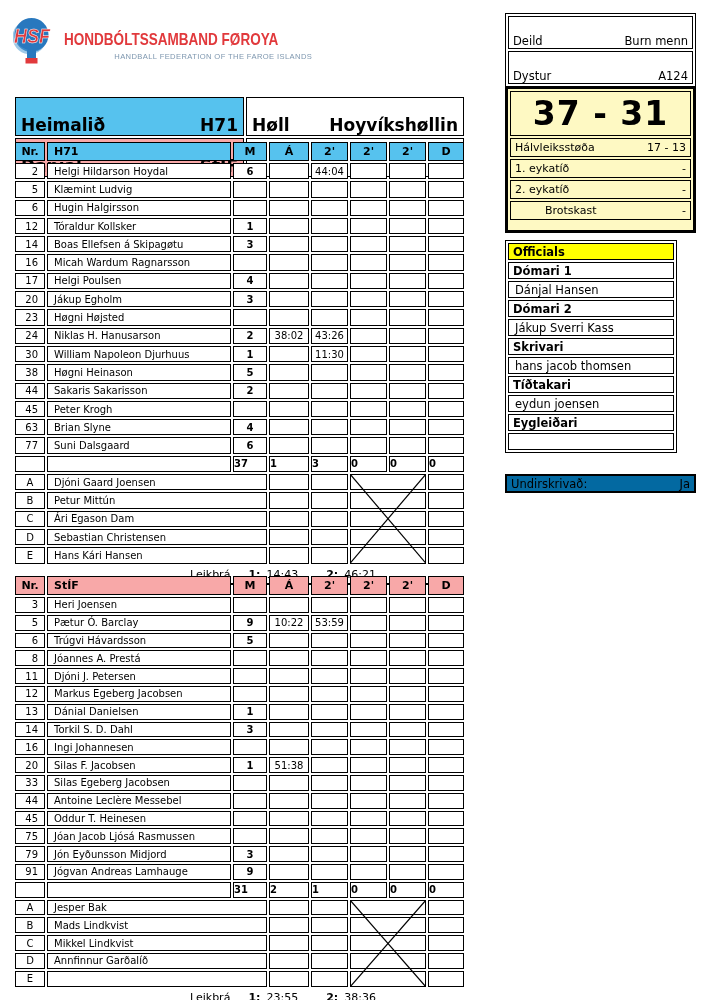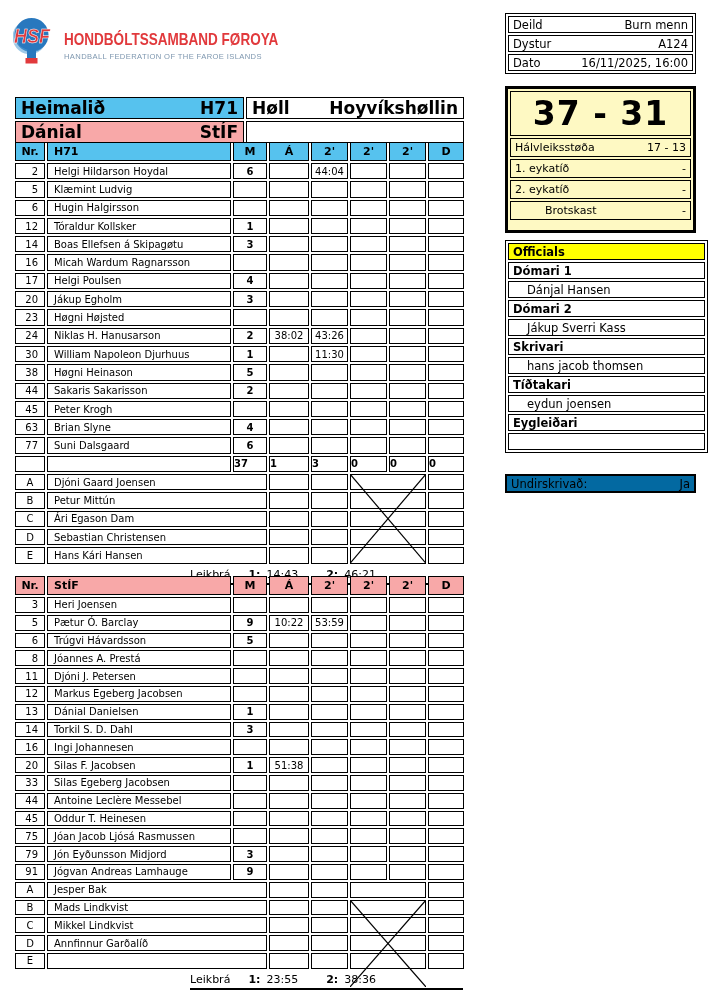--- a/index.html
+++ b/index.html
@@ -1,59 +1,59 @@
 <!DOCTYPE html>
 <html style="--home-blue: #56C2EE; --away-pink: #F8A8A8; --officials-yellow: #FFFF00; --brand-red: #E1393C; --brand-gray: #7E97AF; --logo-blue: #2878BE;"><head>
 <meta charset="utf-8">
 <style>
   * { margin:0; padding:0; box-sizing:border-box; }
   html,body { background:#fff; }
   body { font-family:"DejaVu Sans","Liberation Sans",sans-serif; color:#000; }
   .page { position:relative; width:708px; height:1000px; background:#fff; overflow:hidden; }
 
   
-  .brand { position:absolute; left:13px; top:12px; display:flex; gap:11px; }
+  .brand { position:absolute; left:13px; top:12px; display:flex; gap:11px;text-align:right; }
   .logo-svg { width:40px; height:58px; display:block; }
   .brand-text { padding-top:18px; }
   .org-name { color:var(--brand-red); font-weight:bold; font-size:16.5px;
               transform:scaleX(.82); transform-origin:left center; white-space:nowrap;
               font-family:"Liberation Sans",sans-serif; }
   .org-sub { color:var(--brand-gray); font-size:8px; letter-spacing:.4px; margin-top:3px;
              transform:scaleX(.95); transform-origin:left center; white-space:nowrap;
              font-family:"Liberation Sans",sans-serif; }
 
   
   .info-box { position:absolute; left:505px; top:13px; width:191px;
               border:1px solid #000; border-collapse:separate; border-spacing:2px; }
   .info-box td { border:1px solid #000; height:17px; font-size:11.5px; padding:0 4px; }
-  .cell-flex { display:flex; justify-content:space-between; align-items:center; height:100%; }
+  .cell-flex { display:flex; justify-content:space-between; align-items:center; height:100%;margin-top:17px; }
 
   
   .venue-box { position:absolute; left:13px; top:95px; width:453px;
                border-collapse:separate; border-spacing:2px; table-layout:fixed; }
   .venue-box td { border:1px solid #000; height:18px; font-size:17px; font-weight:bold; padding:0 5px; background:#fff; }
   .home-cell { background:var(--home-blue) !important; }
   .away-cell { background:var(--away-pink) !important; }
 
   
   .score-box { position:absolute; left:505px; top:86px; width:191px; border:3px solid #000; padding:2px; background:#fef9c3; }
   .score-big { border:1px solid #000; height:45px; font-size:33px; font-weight:bold;
                text-align:center; line-height:43px; letter-spacing:1px; margin-bottom:2px; }
   .score-row { border:1px solid #000; height:19px; display:flex; justify-content:space-between;
                align-items:center; padding:0 4px; font-size:11px; margin-bottom:2px; }
   .score-row:last-child { margin-bottom:8px;padding-left:34px; }
 
   
-  .officials-box { position:absolute; left:505px; top:240px; width:203px; border:1px solid #000; padding:2px; background:#fff; }
+  .officials-box { position:absolute; left:505px; top:240px; width:172px; border:1px solid #000; padding:2px; background:#fff; }
   .off-row { border:1px solid #000; height:17px; margin-bottom:2px; display:flex; align-items:center;
              padding:0 4px; font-size:11.5px; background:#fff; }
   .off-row:last-child { margin-bottom:0; }
   .off-title { background:var(--officials-yellow); font-weight:bold; }
   .off-role { font-weight:bold; }
-  .off-name { padding-left:18px; }
+  .off-name { padding-left:6px; }
 
   
   .signed-box { position:absolute; left:505px; top:474px; width:191px; border:1px solid #000; padding:0; background:#0369a1; }
   .signed-inner { border:1px solid #000; height:17px; display:flex; justify-content:space-between;
                   align-items:center; padding:0 4px; font-size:11.5px; }
   .remarks-box { position:absolute; left:505px; top:512px; width:191px; height:160px;
                  border:2px solid #000; padding:4px 5px; font-size:11.5px; background:#fff; }
 
   
   .team-section { position:absolute; left:13px; width:453px; }
@@ -623,20 +623,30 @@
           <tr>
             <td class="nr">91</td>
             <td class="pname">Jógvan Andreas Lamhauge</td>
             <td class="stat m">9</td>
             <td class="stat a"></td>
             <td class="stat p1"></td>
             <td class="stat p2"></td>
             <td class="stat p3"></td>
             <td class="stat d"></td>
           </tr>
+          <tr class="totals">
+            <td class="nr"></td>
+            <td class="pname"></td>
+            <td class="stat">31</td>
+            <td class="stat">2</td>
+            <td class="stat">1</td>
+            <td class="stat">0</td>
+            <td class="stat">0</td>
+            <td class="stat">0</td>
+          </tr>
           <tr>
             <td class="letter">A</td>
             <td class="pname" colspan="2">Jesper Bak</td>
             <td class="stat"></td>
             <td class="stat"></td>
             <td class="stat x-cell" colspan="2"></td>
             <td class="stat"></td>
           </tr>
           <tr>
             <td class="letter">B</td>

